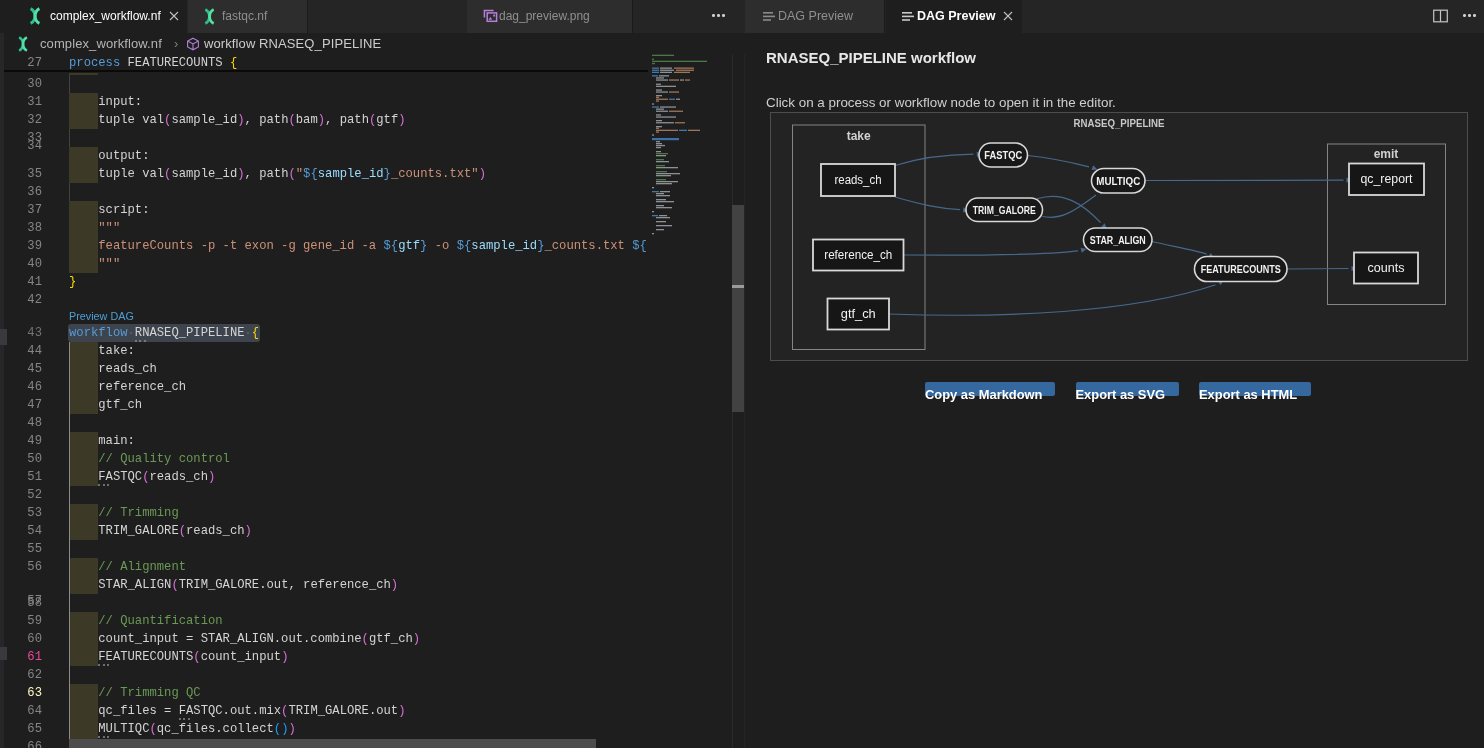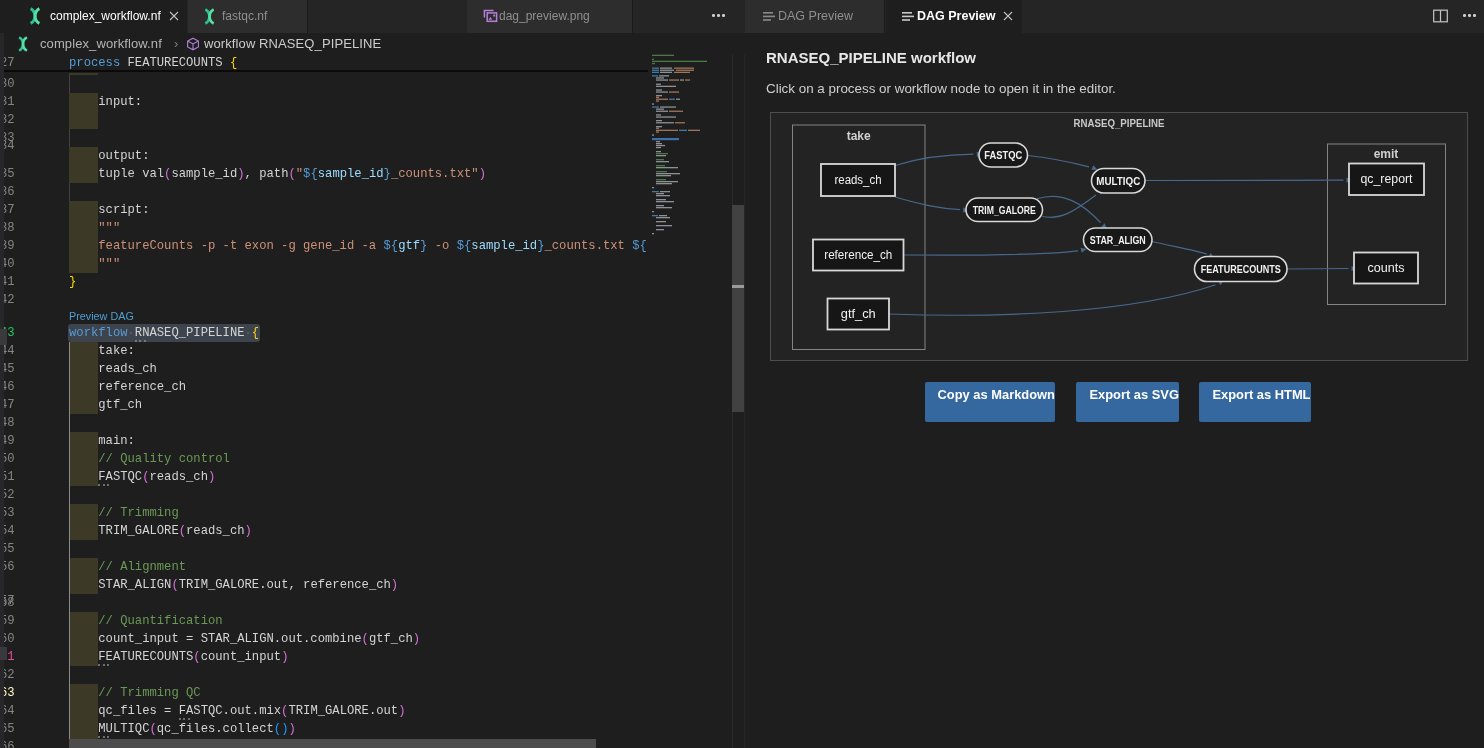--- a/index.html
+++ b/index.html
@@ -5,26 +5,26 @@
 #lg{position:absolute;left:0;top:0;width:745px;height:748px;background:#1e1e1e;overflow:hidden}
 #lhdr{position:absolute;left:0;top:0;width:745px;height:33px;background:#252526}
 .tab{position:absolute;top:0;height:33px;background:#2d2d2d;border-right:1px solid #1a1a1a;color:#8f8f8f;font-size:12px;line-height:33px}
 .tab.act{background:#1e1e1e;color:#fff;border-right:none}
 #bc{position:absolute;left:0;top:33px;width:745px;height:21px;background:#1e1e1e;color:#b4b4b4;font-size:13px;letter-spacing:0.1px;line-height:21px}
 #ed{position:absolute;left:0;top:54px;width:745px;height:694px;background:#1e1e1e;overflow:hidden}
 .r{position:absolute;left:69px;height:18px;line-height:18px;font-family:"Liberation Mono",monospace;font-size:12.2px;white-space:pre;color:#d4d4d4}
 .r i{font-style:normal}
 i.kw{color:#569cd6} i.st{color:#ce9178} i.ip{color:#569cd6} i.iv{color:#9cdcfe}
 i.cm{color:#6a9955} i.pk{color:#d670d6} i.bl{color:#179fff} i.gd{color:#ffd700}
-.n{position:absolute;left:0;width:42px;height:18px;line-height:18px;text-align:left;font-family:"Liberation Mono",monospace;font-size:12.2px}
+.n{position:absolute;left:0;width:42px;height:18px;line-height:18px;text-align:right;font-family:"Liberation Mono",monospace;font-size:12.2px}
 .ob{position:absolute;left:69px;width:29px;background:#3c3a27}
 #rg{position:absolute;left:745px;top:0;width:739px;height:748px;background:#1e1e1e}
 #rhdr{position:absolute;left:0;top:0;width:739px;height:33px;background:#252526}
 #rhdr .tab{font-size:12.5px}
-.btn{position:absolute;top:382px;height:40px;background:#35689e;color:#fff;font-size:12.9px;font-weight:600;text-align:right;line-height:26px;border-radius:2px}
+.btn{position:absolute;top:382px;height:14px;background:#35689e;color:#fff;font-size:12.9px;font-weight:600;text-align:left;line-height:26px;border-radius:2px}
 </style></head><body>
 <div id="lg">
  <div id="lhdr">
   <div class="tab act" style="left:0;width:187px">
         <svg style="position:absolute;left:26px;top:7px" width="18" height="18" viewBox="0 0 18 18">
           <path d="M4.6,1.6 C10.3,4.4 10.3,13.6 4.6,16.4" fill="none" stroke="#2ebd97" stroke-width="2.9"></path>
           <path d="M13.4,1.6 C7.7,4.4 7.7,13.6 13.4,16.4" fill="none" stroke="#54e0a4" stroke-width="2.9"></path>
         </svg>
         <span style="position:absolute;left:50px">complex_workflow.nf</span>
         <svg style="position:absolute;left:169px;top:11px" width="10" height="10" viewBox="0 0 10 10">
@@ -83,21 +83,21 @@
         <div class="n" style="top:129px;color:#858585">33</div>
         <div class="n" style="top:137px;color:#858585">34</div>
         <div class="n" style="top:165px;color:#858585">35</div>
         <div class="n" style="top:183px;color:#858585">36</div>
         <div class="n" style="top:201px;color:#858585">37</div>
         <div class="n" style="top:219px;color:#858585">38</div>
         <div class="n" style="top:237px;color:#858585">39</div>
         <div class="n" style="top:255px;color:#858585">40</div>
         <div class="n" style="top:273px;color:#858585">41</div>
         <div class="n" style="top:291px;color:#858585">42</div>
-        <div class="n" style="top:324px;color:#22c55e">43</div>
+        <div class="n" style="top:324px;color:#737373">43</div>
         <div class="n" style="top:342px;color:#858585">44</div>
         <div class="n" style="top:360px;color:#858585">45</div>
         <div class="n" style="top:378px;color:#858585">46</div>
         <div class="n" style="top:396px;color:#858585">47</div>
         <div class="n" style="top:414px;color:#858585">48</div>
         <div class="n" style="top:432px;color:#858585">49</div>
         <div class="n" style="top:450px;color:#858585">50</div>
         <div class="n" style="top:468px;color:#858585">51</div>
         <div class="n" style="top:486px;color:#858585">52</div>
         <div class="n" style="top:504px;color:#858585">53</div>
@@ -109,20 +109,21 @@
         <div class="n" style="top:612px;color:#858585">59</div>
         <div class="n" style="top:630px;color:#858585">60</div>
         <div class="n" style="top:648px;color:#ec4899">61</div>
         <div class="n" style="top:666px;color:#858585">62</div>
         <div class="n" style="top:684px;color:#fef9c3">63</div>
         <div class="n" style="top:702px;color:#858585">64</div>
         <div class="n" style="top:720px;color:#858585">65</div>
         <div class="n" style="top:738px;color:#858585">66</div>
    <div style="position:absolute;left:68px;top:324px;width:192px;height:18px;background:#3e444d;border-radius:3px"></div>
    <div class="r" style="top:93px">    input:</div>
+        <div class="r" style="top:111px">    tuple val<i class="pk">(</i>sample_id<i class="pk">)</i>, path<i class="pk">(</i>bam<i class="pk">)</i>, path<i class="pk">(</i>gtf<i class="pk">)</i></div>
         <div class="r" style="top:147px">    output:</div>
         <div class="r" style="top:165px">    tuple val<i class="pk">(</i>sample_id<i class="pk">)</i>, path<i class="pk">(</i><i class="st">"</i><i class="ip">${</i><i class="iv">sample_id</i><i class="ip">}</i><i class="st">_counts.txt"</i><i class="pk">)</i></div>
         <div class="r" style="top:201px">    script:</div>
         <div class="r" style="top:219px"><i class="st">    """</i></div>
         <div class="r" style="top:237px"><i class="st">    featureCounts -p -t exon -g gene_id -a </i><i class="ip">${</i><i class="iv">gtf</i><i class="ip">}</i><i class="st"> -o </i><i class="ip">${</i><i class="iv">sample_id</i><i class="ip">}</i><i class="st">_counts.txt </i><i class="ip">${</i><i class="iv">bam</i></div>
         <div class="r" style="top:255px"><i class="st">    """</i></div>
         <div class="r" style="top:273px"><i class="gd">}</i></div>
         <div class="r" style="top:324px"><i class="kw">workflow</i> RNASEQ_PIPELINE <i class="gd">{</i></div>
         <div class="r" style="top:342px">    take:</div>
         <div class="r" style="top:360px">    reads_ch</div>
@@ -284,21 +285,21 @@
       </div>
   <div style="position:absolute;left:718px;top:14px;width:2.6px;height:2.6px;border-radius:50%;background:#cfcfcf"></div>
       <div style="position:absolute;left:723px;top:14px;width:2.6px;height:2.6px;border-radius:50%;background:#cfcfcf"></div>
       <div style="position:absolute;left:728px;top:14px;width:2.6px;height:2.6px;border-radius:50%;background:#cfcfcf"></div>
   <svg style="position:absolute;left:688px;top:9px" width="15" height="14" viewBox="0 0 15 14">
         <rect x="0.7" y="1.2" width="13.6" height="11.6" fill="none" stroke="#c5c5c5" stroke-width="1.2"></rect>
         <line x1="7.5" y1="1.2" x2="7.5" y2="12.8" stroke="#c5c5c5" stroke-width="1.2"></line>
       </svg>
  </div>
  <div style="position:absolute;left:21px;top:49px;font-size:15px;font-weight:bold;color:#e7e7e7">RNASEQ_PIPELINE workflow</div>
- <div style="position:absolute;left:21px;top:81px;font-size:13.4px;color:#cfcfcf">Click on a process or workflow node to open it in the editor.</div>
+ <div style="position:absolute;left:21px;top:95px;font-size:13.4px;color:#cfcfcf">Click on a process or workflow node to open it in the editor.</div>
  <div style="position:absolute;left:25px;top:112px;width:698px;height:249px;background:#232323;border:1px solid #4d4d4d">
   <svg style="position:absolute;left:0;top:0" width="698" height="249" viewBox="0 0 698 249" font-family="Liberation Sans, sans-serif">
         <text x="348" y="13.5" text-anchor="middle" font-size="11.5" font-weight="bold" fill="#c8c8c8" textLength="91" lengthAdjust="spacingAndGlyphs">RNASEQ_PIPELINE</text>
         <rect x="21.5" y="12" width="132.5" height="224.5" fill="none" stroke="#848484" stroke-width="1"></rect>
         <text x="87.7" y="26.5" text-anchor="middle" font-size="12" font-weight="bold" fill="#d0d0d0">take</text>
         <rect x="556.5" y="31" width="118" height="160.5" fill="none" stroke="#848484" stroke-width="1"></rect>
         <text x="615" y="44.5" text-anchor="middle" font-size="12" font-weight="bold" fill="#d0d0d0">emit</text>
         <path d="M124,52.5 C150,44.5 175,41.5 202.5,41.2" fill="none" stroke="#47688c" stroke-width="1.2"></path>
         <path d="M0,-2.6 L5.5,0 L0,2.6 z" transform="translate(205.8,41.3) rotate(-2)" fill="#47688c"></path>
         <path d="M124,84 C152,92 168,95.5 189,96.7" fill="none" stroke="#47688c" stroke-width="1.2"></path>

